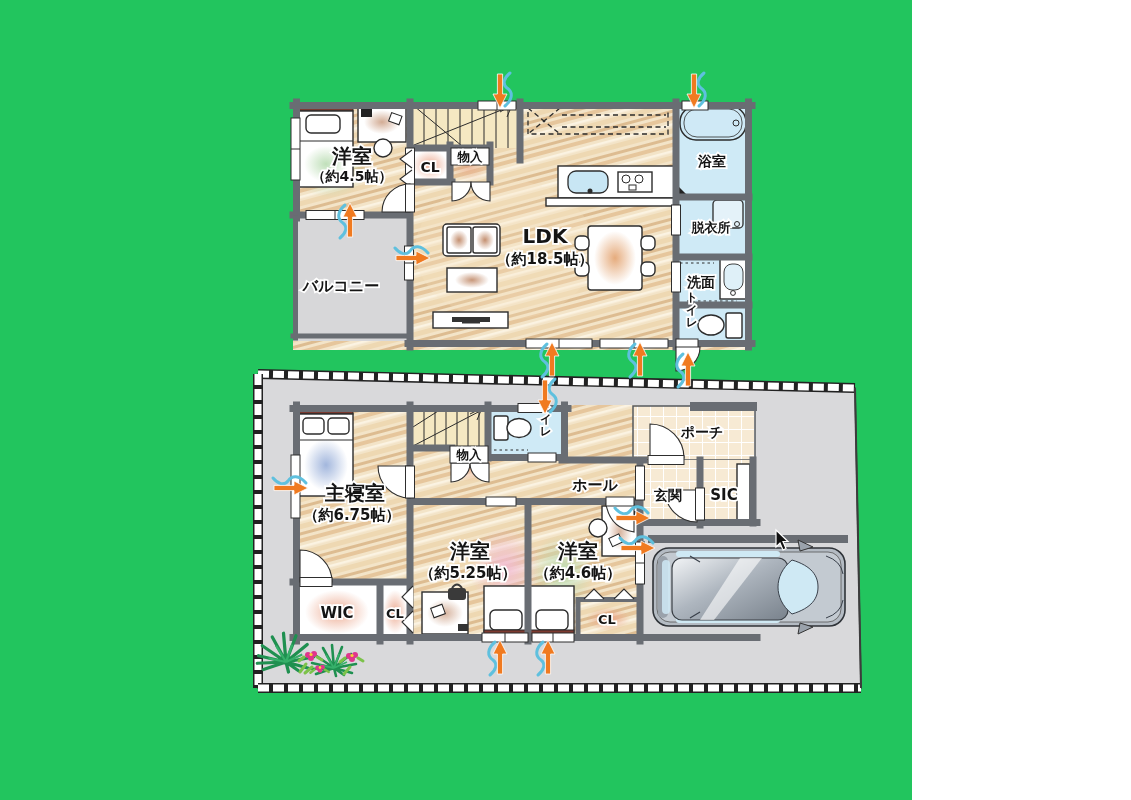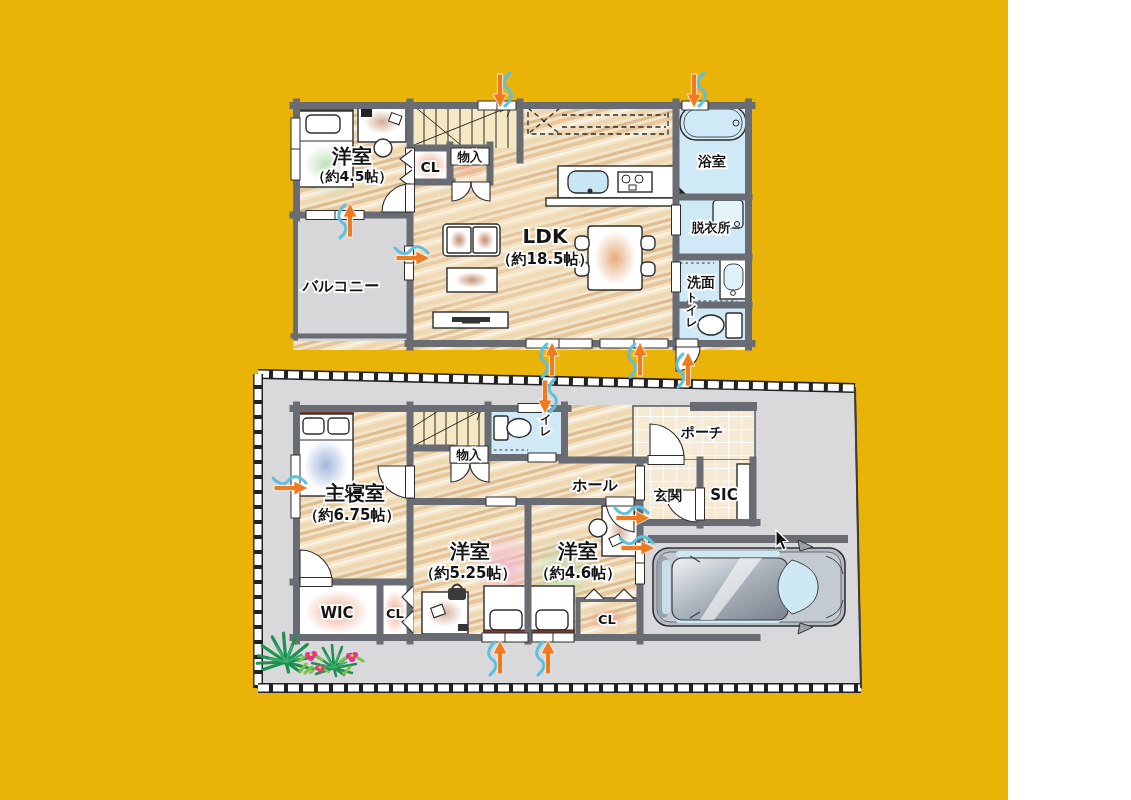--- a/index.html
+++ b/index.html
@@ -1,16 +1,16 @@
 <!DOCTYPE html>
 <html><head>
 <meta charset="utf-8">
 <style>
   html,body{margin:0;padding:0;background:#ffffff;}
-  .stage{position:relative;width:1008px;height:800px;background:#eab308;overflow:hidden;
+  .stage{position:relative;width:912px;height:800px;background:#22c55e;overflow:hidden;
          font-family:"DejaVu Sans","Liberation Sans",sans-serif;}
   svg{position:absolute;left:0;top:0;}
   .wall{stroke:#696d73;stroke-width:7;fill:none;stroke-linecap:square;}
   .wall2{stroke:#696d73;stroke-width:5;fill:none;stroke-linecap:square;}
   .open{fill:#ffffff;stroke:#2e2e2e;stroke-width:1;}
   .openline{stroke:#2e2e2e;stroke-width:1;fill:none;}
   .door{fill:#ffffff;stroke:#2e2e2e;stroke-width:1.1;}
   .furn{fill:#ffffff;stroke:#2c2c2c;stroke-width:1.4;}
   .thin{stroke:#2c2c2c;stroke-width:1;fill:none;}
   .rm{font-weight:bold;fill:#141414;stroke:#ffffff;stroke-width:3.5px;paint-order:stroke;text-anchor:middle;}

